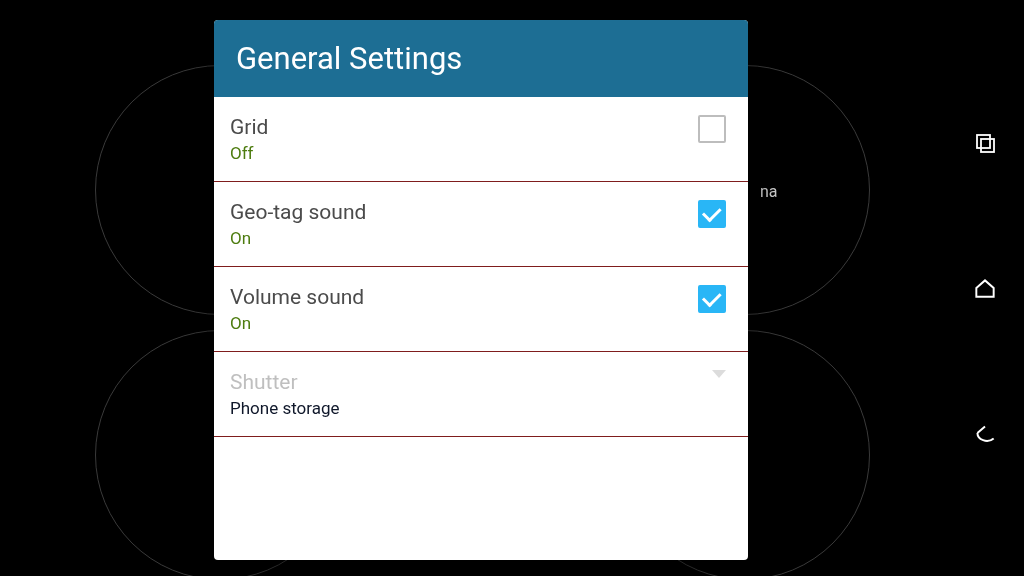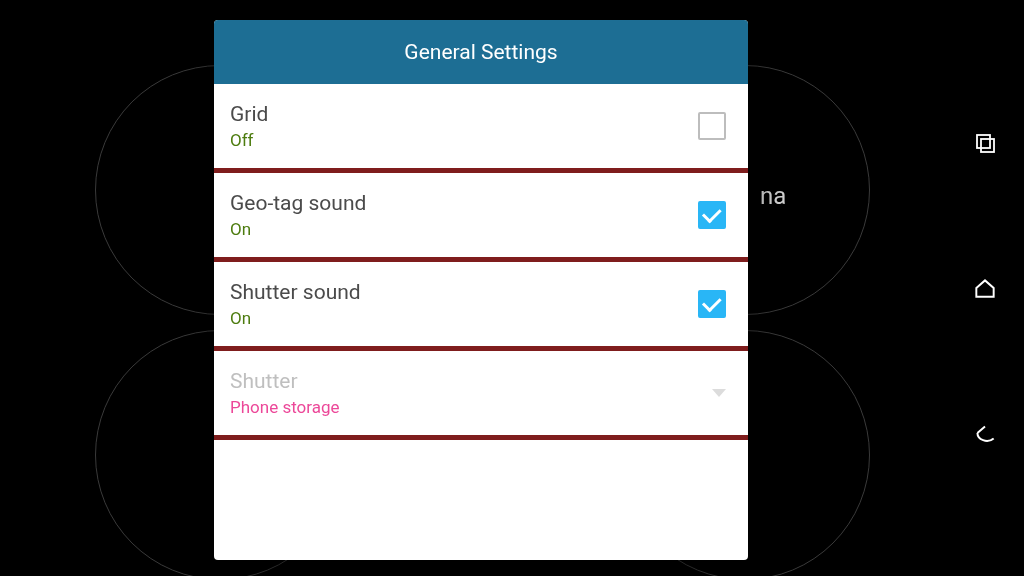--- a/index.html
+++ b/index.html
@@ -22,21 +22,21 @@
     border: 1px solid #3a3a3a;
     border-radius: 50%;
   }
   .bg-circle.c1 { left: 95px;  top: 65px;  width: 250px; height: 250px; }
   .bg-circle.c2 { left: 620px; top: 65px;  width: 250px; height: 250px; }
   .bg-circle.c3 { left: 95px;  top: 330px; width: 250px; height: 250px; }
   .bg-circle.c4 { left: 620px; top: 330px; width: 250px; height: 250px; }
   .bg-label {
     position: absolute;
     color: #d0d0d0;
-    font-size: 24px;
+    font-size: 16px;
   }
   .bg-label.l1 { left: 760px; top: 182px; }
 
   
   .navbar {
     position: absolute;
     right: 0;
     top: 0;
     width: 78px;
     height: 100%;
@@ -66,48 +66,47 @@
     background: #fff;
     border-radius: 4px;
     box-shadow: 0 10px 40px rgba(0,0,0,.5);
     overflow: hidden;
     display: flex;
     flex-direction: column;
   }
   .dialog-header {
     background: #1d6e94;
     color: #fff;
-    font-size: 21px;
+    font-size: 31px;
     font-weight: 400;
     padding: 20px 22px;
-    text-align: center;
   }
   .dialog-body {
     flex: 1;
     overflow: hidden;
   }
   .row {
     padding: 18px 22px 18px 16px;
-    border-bottom: 5px solid #7f1d1d;
-    display: flex;
-    align-items: center;
+    border-bottom: 1px solid #7f1d1d;
+    display: flex;
+    align-items: flex-start;
     justify-content: space-between;
   }
   .row .text { flex: 1; }
   .row .title {
     font-size: 21px;
     color: #4b4b4b;
     margin-bottom: 4px;
   }
   .row .sub {
     font-size: 17px;
     color: #4d7c0f;
   }
   .row.faded .title { color: #bfbfbf; }
-  .row.faded .sub   { color: #ec4899; }
+  .row.faded .sub   { color: #0f172a; }
 
   .checkbox {
     width: 28px;
     height: 28px;
     border: 2px solid #bdbdbd;
     border-radius: 2px;
     display: inline-flex;
     align-items: center;
     justify-content: center;
     background: #fff;
@@ -159,21 +158,21 @@
       <div class="row">
         <div class="text">
           <div class="title">Geo-tag sound</div>
           <div class="sub">On</div>
         </div>
         <span class="checkbox checked"></span>
       </div>
 
       <div class="row">
         <div class="text">
-          <div class="title">Shutter sound</div>
+          <div class="title">Volume sound</div>
           <div class="sub">On</div>
         </div>
         <span class="checkbox checked"></span>
       </div>
 
 
       <div class="row faded">
         <div class="text">
           <div class="title">Shutter</div>
           <div class="sub">Phone storage</div>

